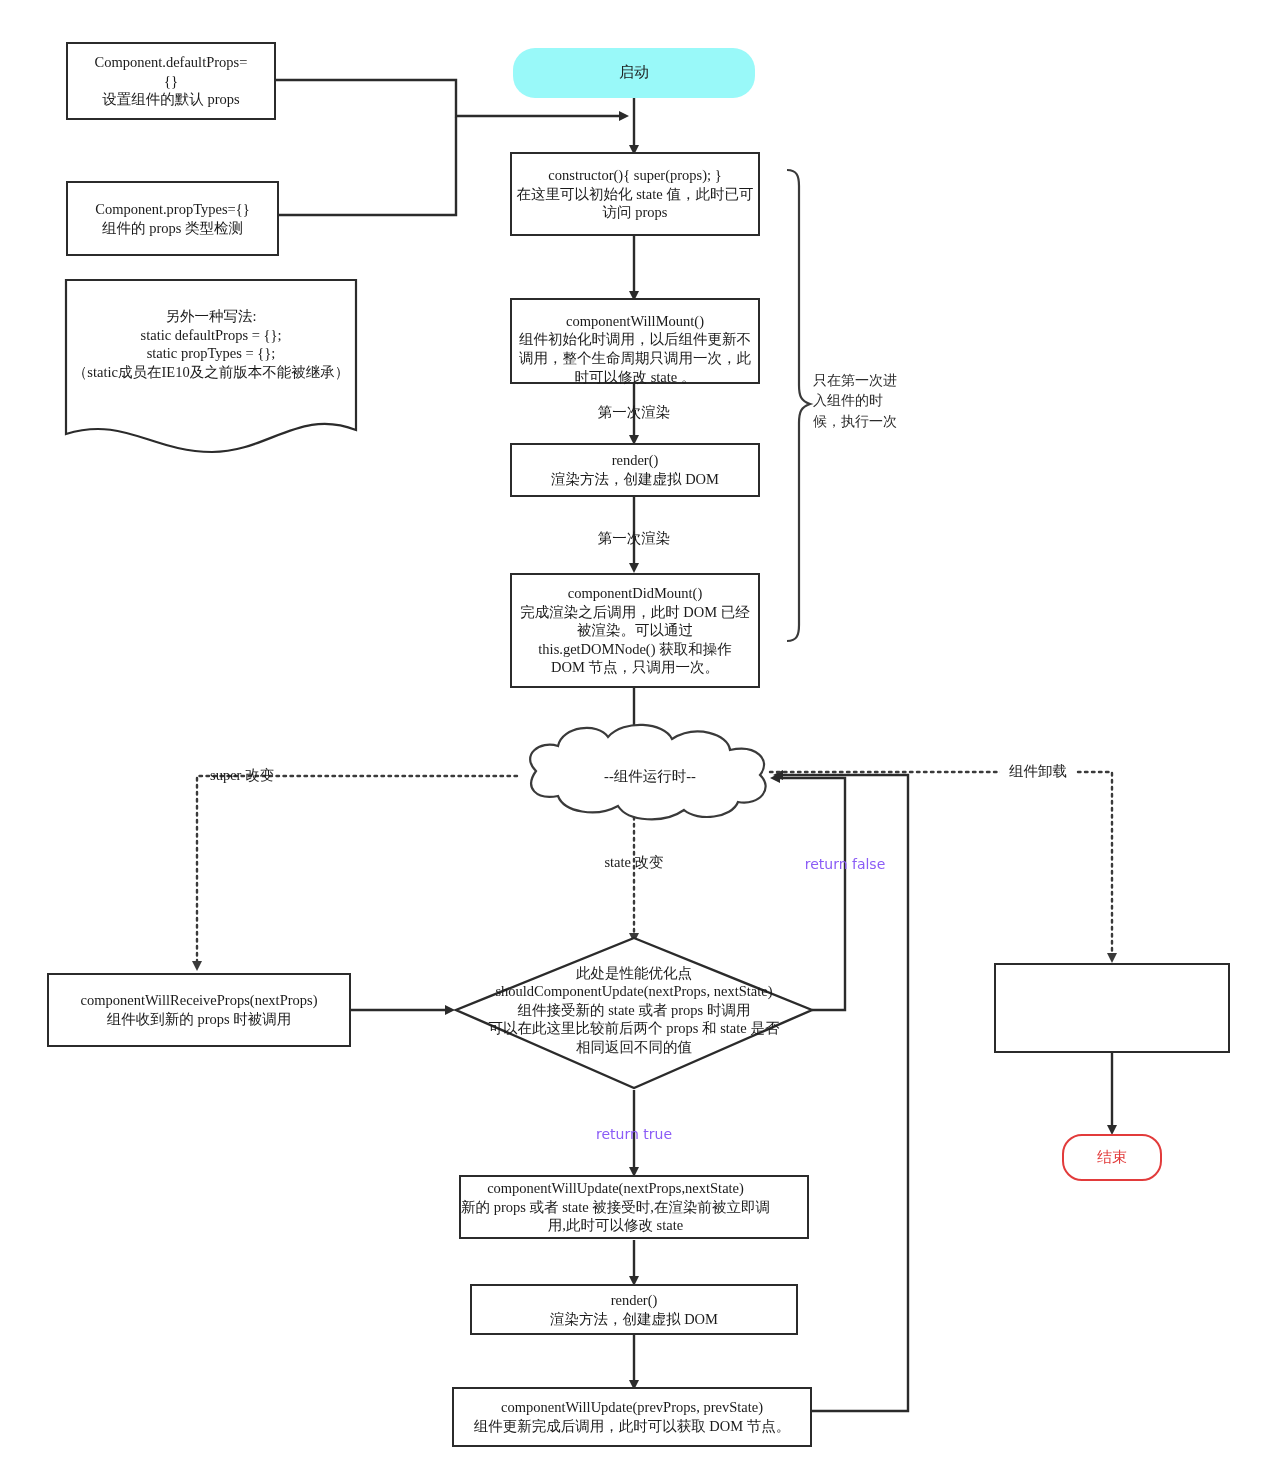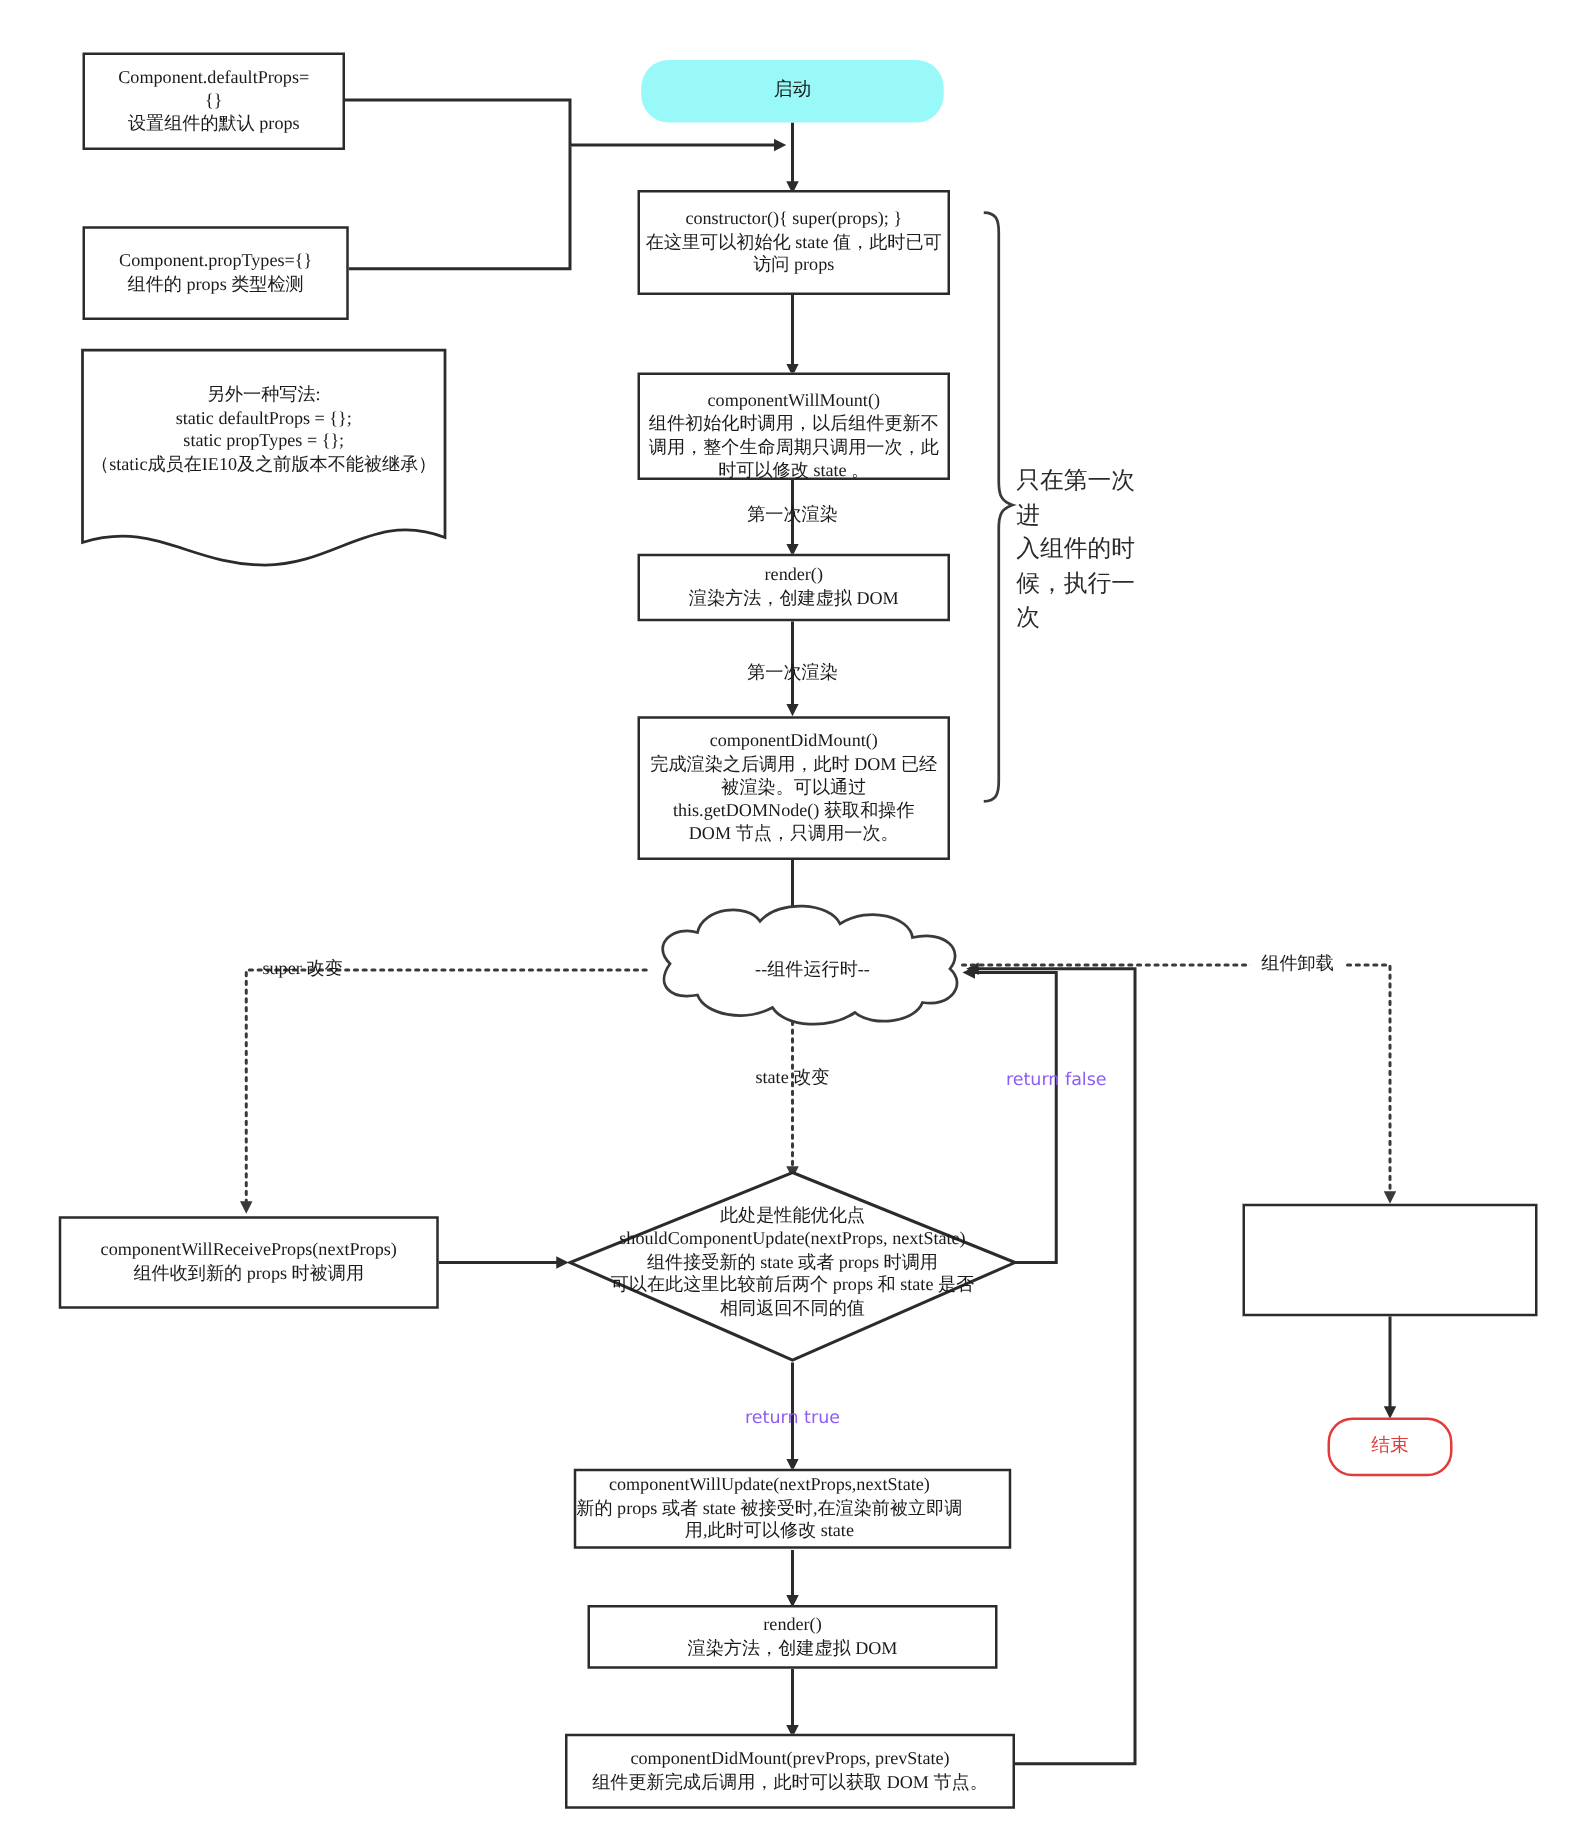--- a/index.html
+++ b/index.html
@@ -71,21 +71,21 @@
   .edge-label.red {
     color: #8b5cf6;
     font-family: "DejaVu Sans", sans-serif;
     font-size: 14px;
     font-weight: 500;
   }
   .brace-label {
     position: absolute;
     color: #2b2b2b;
     font-family: Liberation Serif, serif;
-    font-size: 19px;
+    font-size: 14px;
     line-height: 1.45;
     white-space: pre-line;
     text-align: left;
     pointer-events: none;
   }
   .text-start { color: #1a1a1a; }
   .text-end { color: #e23b3b; }
 </style>
 </head>
 <body>
@@ -221,21 +221,21 @@
 
   <div class="node-box" style="left:459px; top:1175px; width:350px; height:64px;"></div>
   <div class="node-text" style="left:459px; top:1175px; width:313px; height:64px;">componentWillUpdate(nextProps,nextState)
 新的 props 或者 state 被接受时,在渲染前被立即调用,此时可以修改 state</div>
 
   <div class="node-box" style="left:470px; top:1284px; width:328px; height:51px;"></div>
   <div class="node-text" style="left:470px; top:1284px; width:328px; height:51px;">render()
 渲染方法，创建虚拟 DOM</div>
 
   <div class="node-box" style="left:452px; top:1387px; width:360px; height:60px;"></div>
-  <div class="node-text" style="left:454px; top:1387px; width:356px; height:60px;">componentDidMount(prevProps, prevState)
+  <div class="node-text" style="left:454px; top:1387px; width:356px; height:60px;">componentWillUpdate(prevProps, prevState)
 组件更新完成后调用，此时可以获取 DOM 节点。</div>
 
   <div class="edge-label" style="left:570px; top:403px; width:128px;">第一次渲染</div>
 
   <div class="edge-label" style="left:570px; top:529px; width:128px;">第一次渲染</div>
 
   <div class="edge-label" style="left:210px; top:766px; width:120px; text-align:left;">super 改变</div>
 
   <div class="edge-label" style="left:574px; top:853px; width:120px;">state 改变</div>
 

